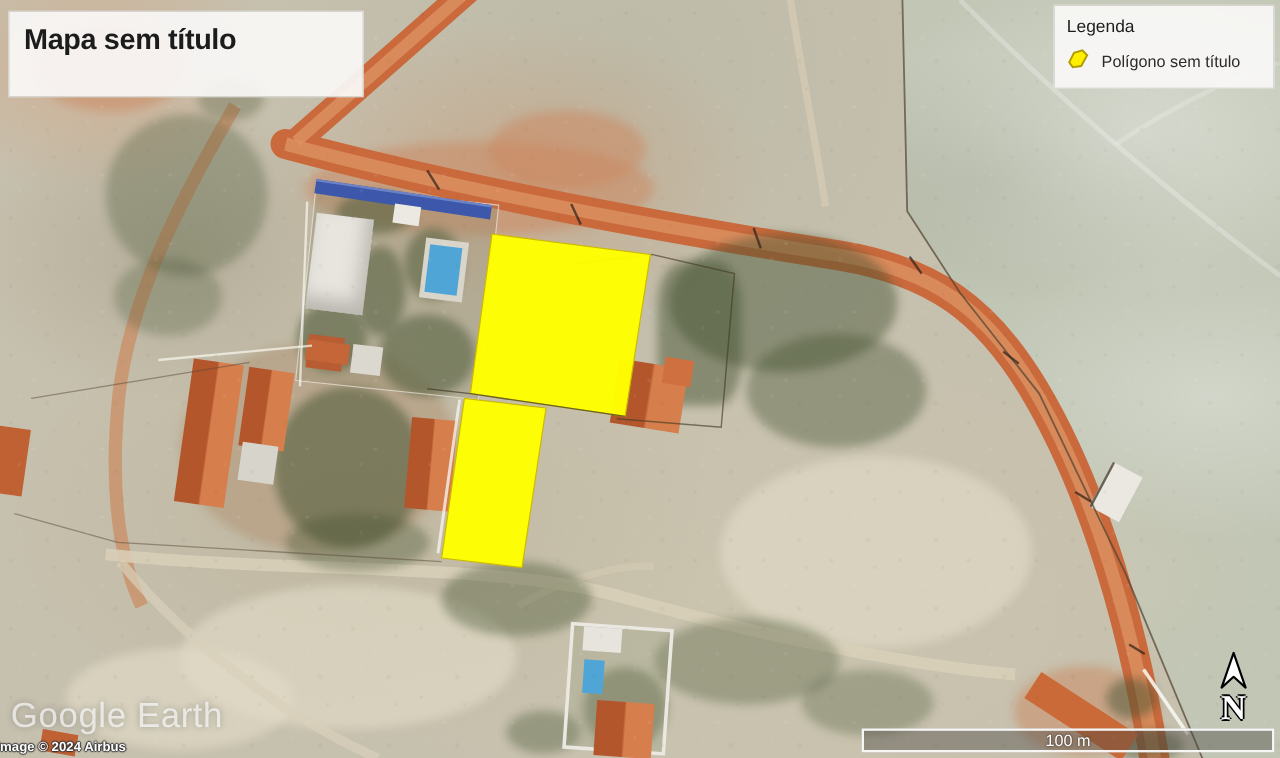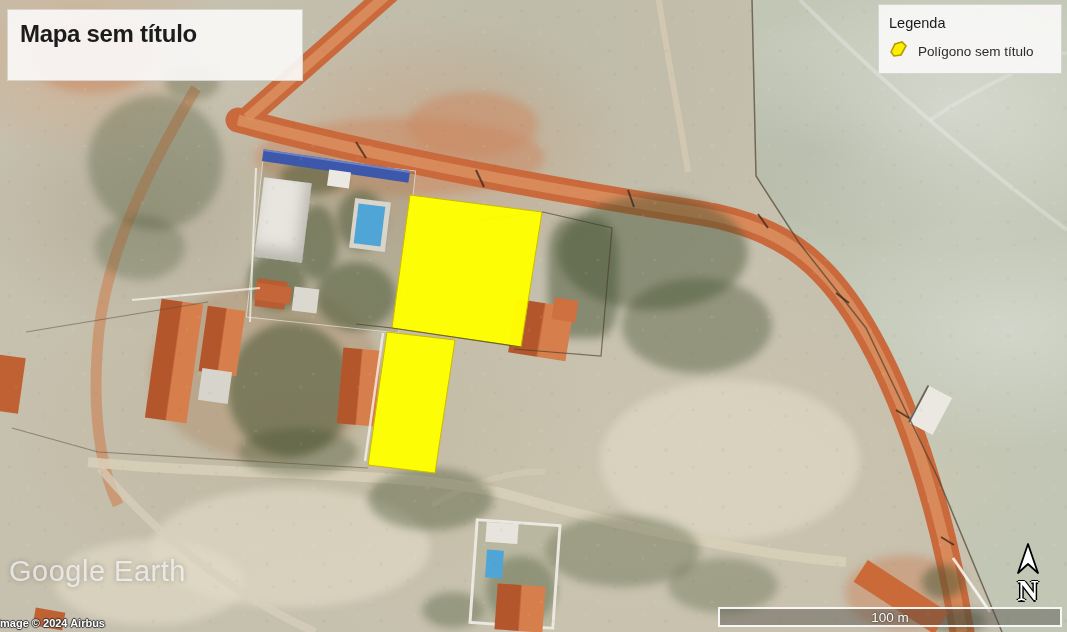--- a/index.html
+++ b/index.html
@@ -41,21 +41,21 @@
   
   .panel{position:absolute;background:rgba(249,248,246,.93);border:1px solid #d6d4ce;
          box-sizing:border-box;color:#1c1c1c;}
   .title-box{left:7px;top:9px;width:296px;height:72px;padding:11px 12px;}
   .map-title{font-size:24px;font-weight:bold;letter-spacing:-.3px;line-height:1.05;}
   .map-desc{font-size:13.5px;color:#6f6f6f;margin-top:7px;}
   .legend-box{left:878px;top:4px;width:184px;height:70px;padding:10px 10px;}
   .legend-title{font-size:14.5px;font-weight:normal;}
   .legend-item{display:flex;align-items:flex-end;gap:10px;margin-top:9px;cursor:pointer;}
   .legend-label{font-size:13.5px;color:#2b2b2b;}
-  .watermark{left:9px;bottom:44px;font-size:29px;color:rgba(255,255,255,.66);
+  .watermark{left:9px;bottom:18px;font-size:29px;color:rgba(255,255,255,.66);
              letter-spacing:.5px;text-shadow:0 0 5px rgba(90,90,90,.45);}
   .copyright{left:-3px;bottom:3px;font-size:11px;font-weight:bold;color:#fff;
              text-shadow:-1px 0 1px #333,1px 0 1px #333,0 -1px 1px #333,0 1px 1px #333;}
   .scalebar{left:718px;top:607px;width:340px;height:16px;border:2px solid rgba(255,255,255,.92);
             background:rgba(75,72,66,.42);display:flex;align-items:center;justify-content:center;}
   .scalebar span{color:#fff;font-size:13.5px;text-shadow:0 0 2px rgba(0,0,0,.8);}
   .north{left:1008px;top:543px;width:40px;text-align:center;line-height:0;}
   .north-n{font-family:"Liberation Serif",serif;font-weight:bold;font-size:29px;line-height:.9;color:#fff;
            text-shadow:-1.5px 0 0 #000,1.5px 0 0 #000,0 -1.5px 0 #000,0 1.5px 0 #000;display:block;margin-top:2px;}
 </style>

